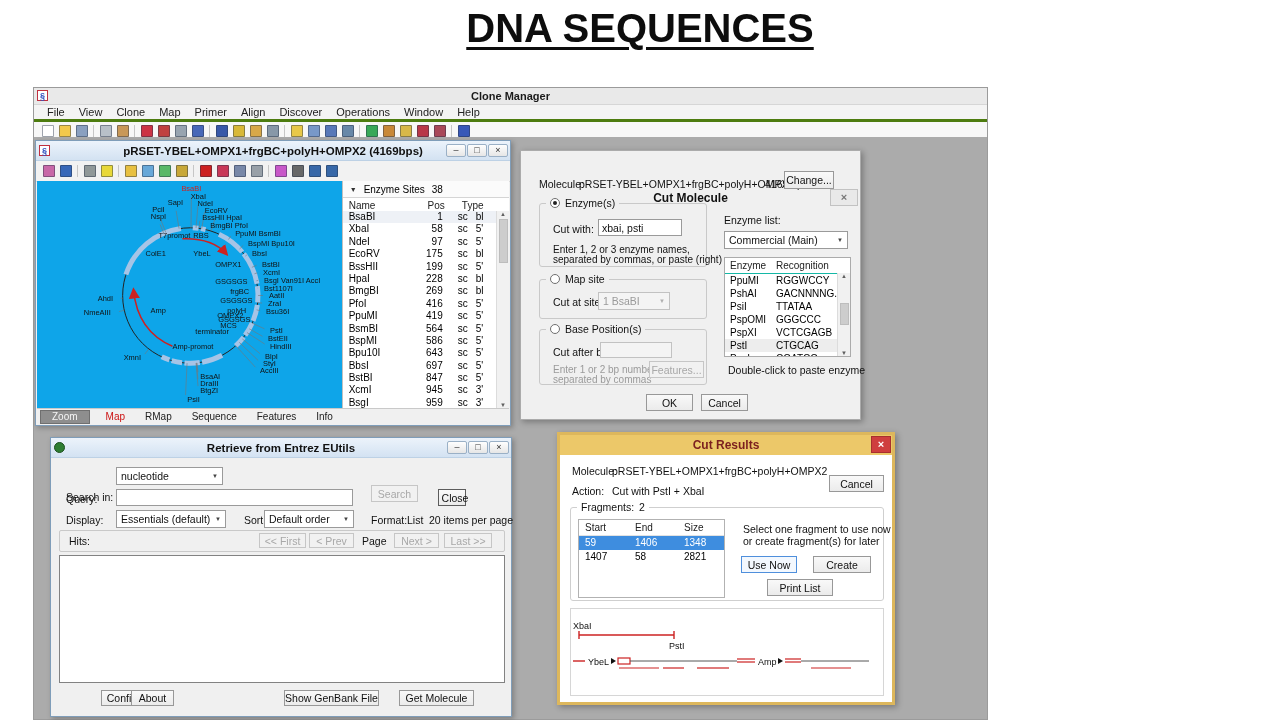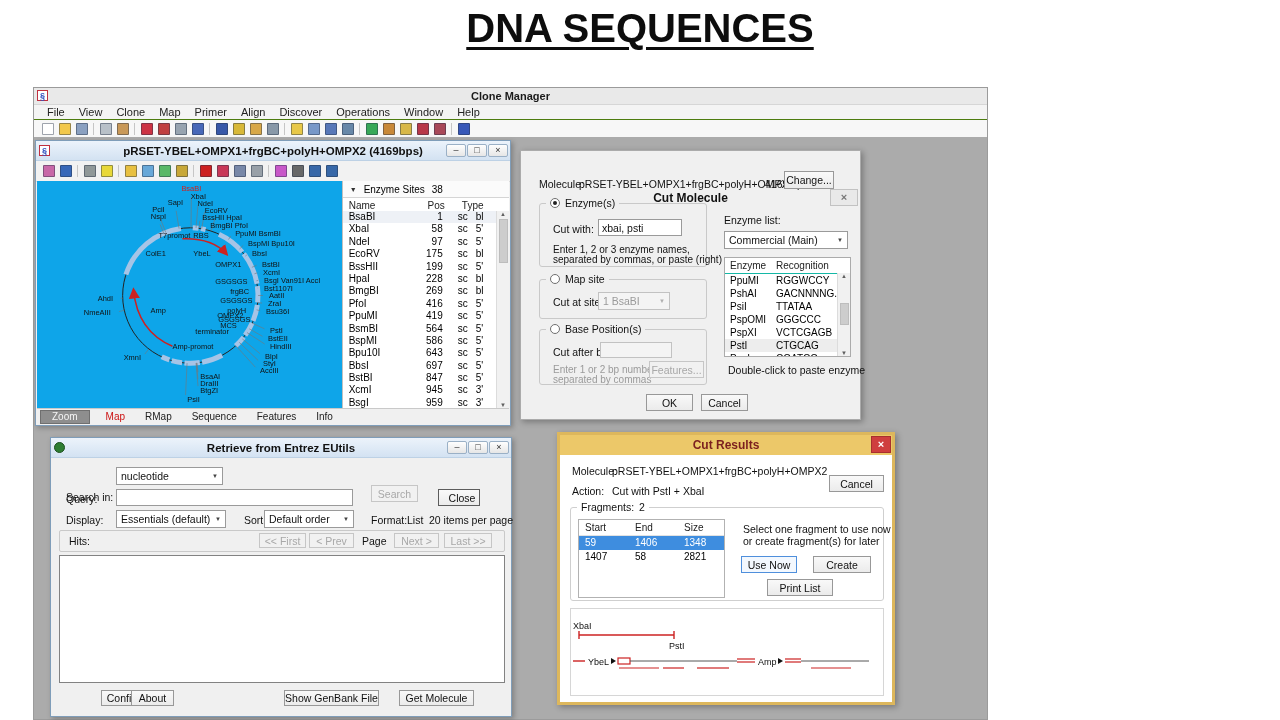--- a/index.html
+++ b/index.html
@@ -10,21 +10,21 @@
            color:#0d0d0d;text-decoration:underline;text-decoration-thickness:3px;text-underline-offset:5px;}
 
   
   .mw{position:absolute;left:33px;top:87px;width:955px;height:633px;background:#ababab;border:1px solid #9b9b9b;box-sizing:border-box;}
   .mw-title{height:16px;background:#e9e9e9;border-bottom:1px solid #d6d6d6;display:flex;align-items:center;justify-content:center;
             font-size:11px;font-weight:bold;color:#1a1a1a;position:relative;}
   .cm-icon{display:inline-block;width:11px;height:11px;border:1px solid #c03040;background:#fff;color:#3050c0;
            font-size:9px;line-height:10px;text-align:center;font-weight:bold;box-sizing:border-box;}
   .cm-icon::after{content:"§";}
   .mw-appicon{position:absolute;left:3px;top:2px;}
-  .mw-menu{height:14px;background:#f4f4f4;border-bottom:1px solid #4d7c0f;display:flex;align-items:center;padding-left:6px;font-size:11px;color:#222;}
+  .mw-menu{height:14px;background:#f4f4f4;border-bottom:3px solid #4d7c0f;display:flex;align-items:center;padding-left:6px;font-size:11px;color:#222;}
   .menu-item{padding:0 7px;}
   .mw-tools{height:18px;background:#f7f7f7;border-bottom:1px solid #cfcfcf;display:flex;align-items:center;padding-left:5px;}
   .tb-icon{width:17px;height:15px;display:inline-flex;align-items:center;justify-content:center;}
   .tb-glyph{width:10px;height:10px;border:1px solid rgba(40,50,70,.45);display:block;border-radius:1px;}
   .tb-sep{width:1px;height:12px;background:#c6c6c6;margin:0 3px;display:inline-block;}
   .mw-client{position:absolute;left:0;right:0;top:49px;bottom:0;background:#ababab;}
 
   
   .win{position:absolute;background:#f0f0f0;border:1px solid #7f9db9;box-sizing:border-box;box-shadow:2px 2px 5px rgba(0,0,0,.25);}
   .win-title{height:19px;background:linear-gradient(#ecf3fb,#d3e2f2);border-bottom:1px solid #bdd1e5;display:flex;align-items:center;position:relative;}
@@ -630,21 +630,21 @@
       </span>
     </div>
     <span class="lbl abs" style="left:15px;top:33px;margin-top:20px;">Search in:</span>
     <span class="dd abs" style="left:65px;top:29px;width:107px;height:17px;">
       <span>nucleotide</span>
       <span class="arr">▼</span>
     </span>
     <span class="lbl abs" style="left:15px;top:55px;">Query:</span>
     <input class="inp abs" style="left: 65px; top: 51px; width: 237px; height: 17px;" value="">
     <button class="btn dis abs" style="left:320px;top:47px;width:47px;height:17px;">Search</button>
-    <button class="btn def abs" style="left:387px;top:51px;width:42px;height:17px;padding-left:12px;">Close</button>
+    <button class="btn def abs" style="left:387px;top:51px;width:28px;height:17px;padding-left:12px;">Close</button>
     <span class="lbl abs" style="left:15px;top:76px;">Display:</span>
     <span class="dd abs" style="left:65px;top:72px;width:110px;height:17px;">
       <span>Essentials (default)</span>
       <span class="arr">▼</span>
     </span>
     <span class="lbl abs" style="left:193px;top:76px;">Sort:</span>
     <span class="dd abs" style="left:213px;top:72px;width:90px;height:17px;">
       <span>Default order</span>
       <span class="arr">▼</span>
     </span>

